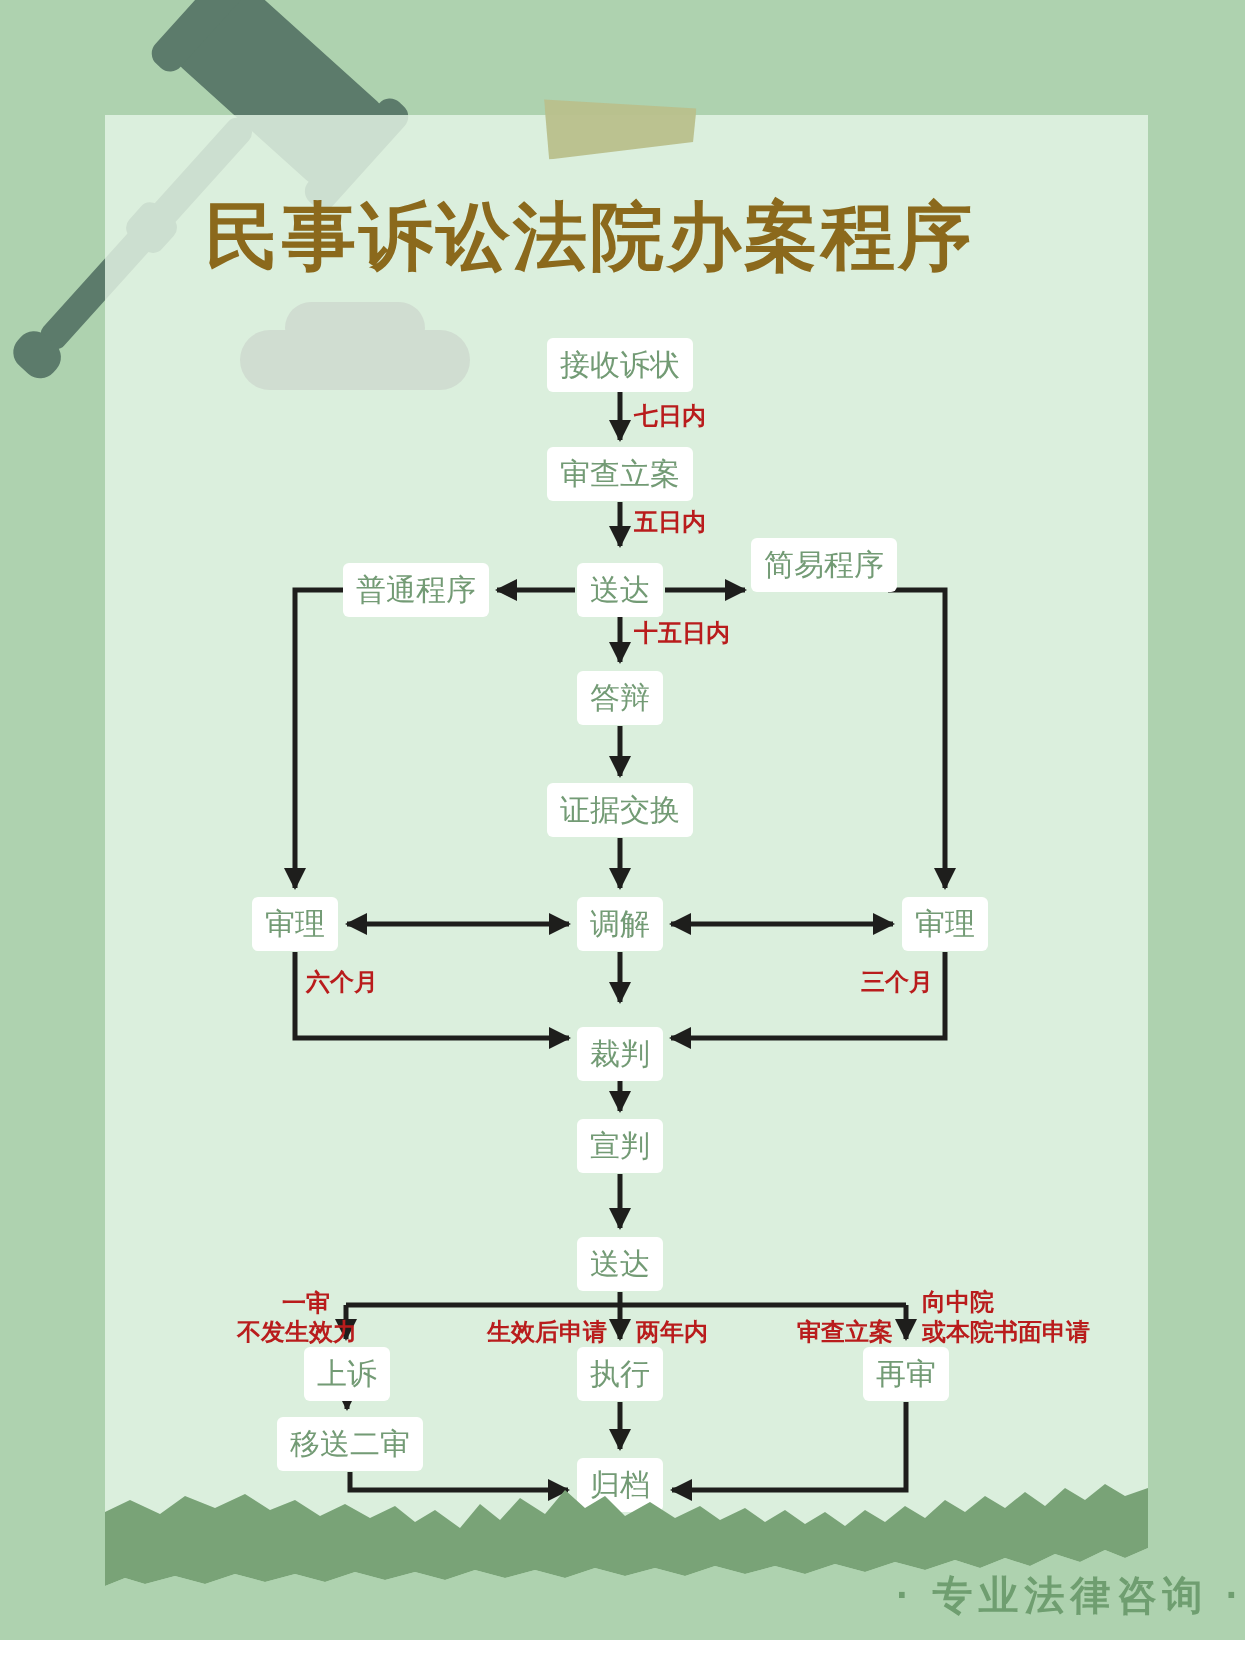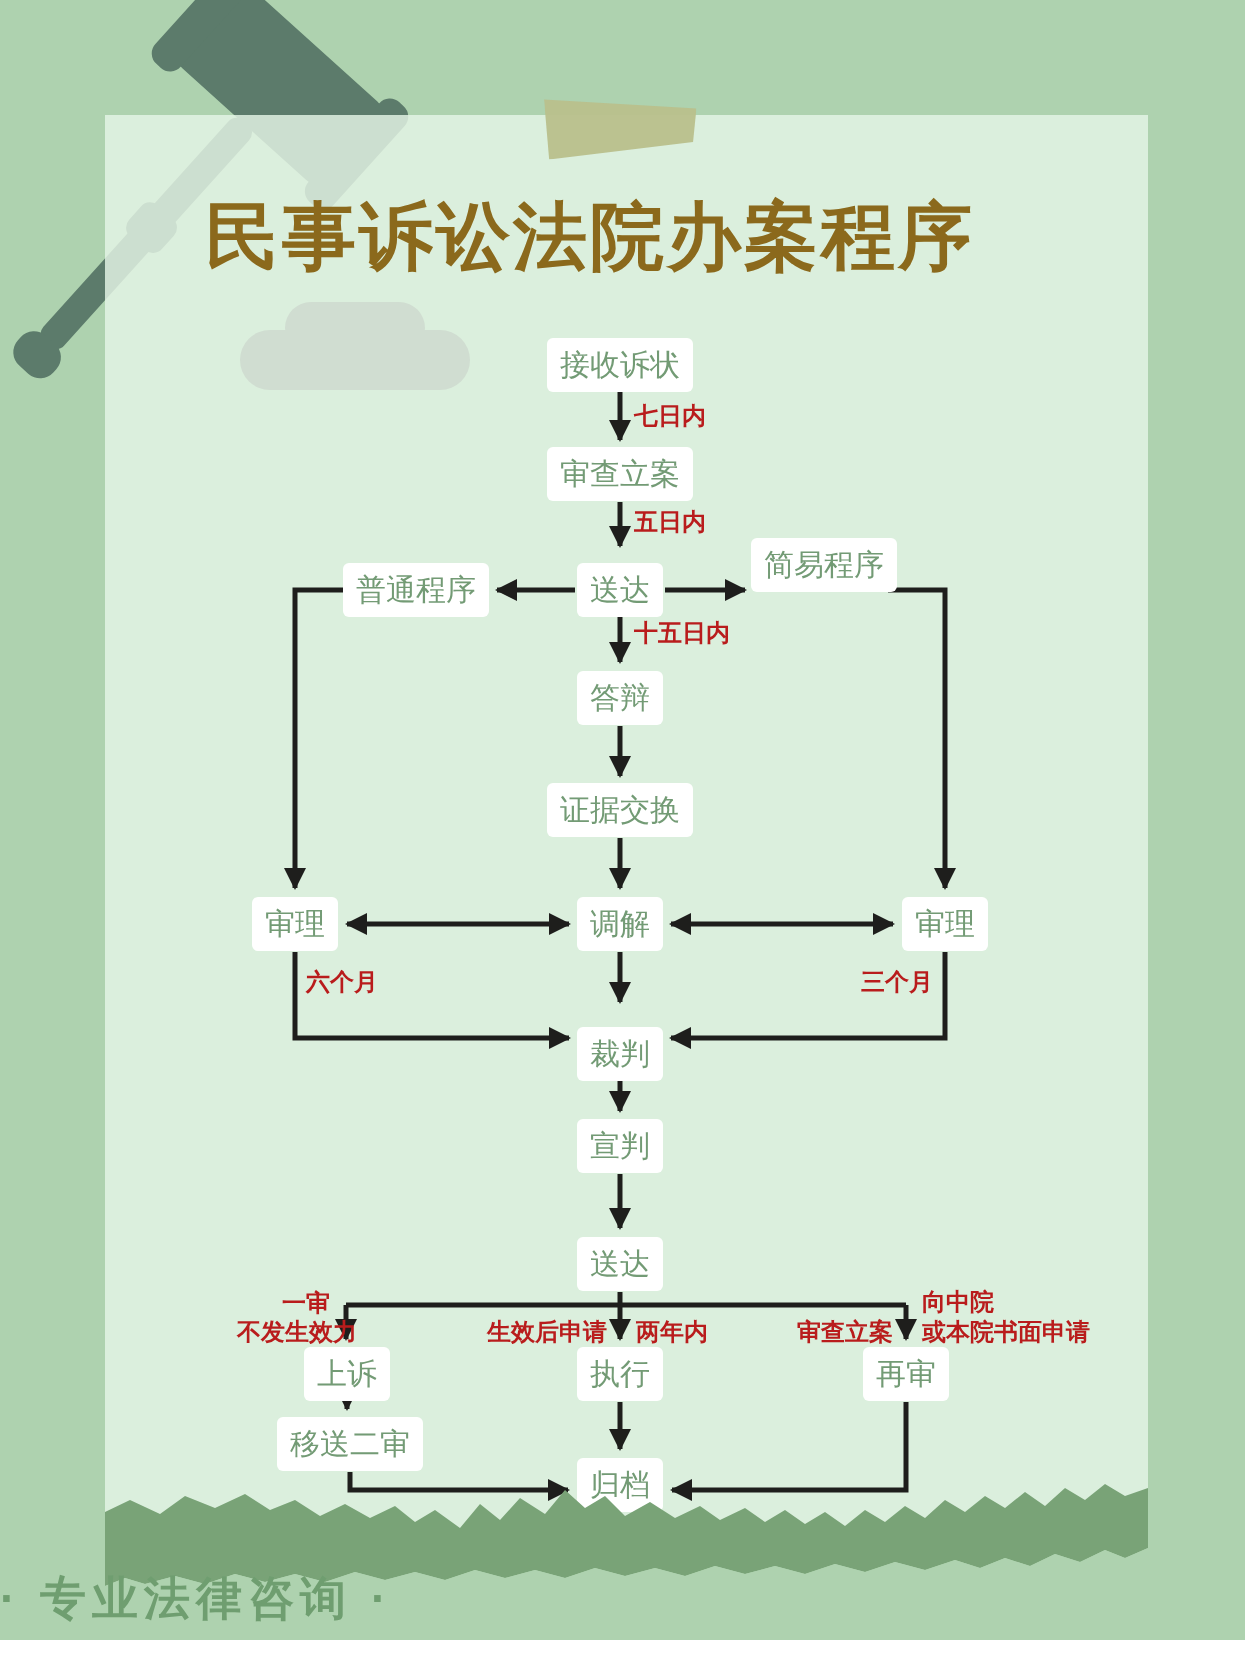--- a/index.html
+++ b/index.html
@@ -33,22 +33,22 @@
   
   .elabel{position:absolute;z-index:4;font-size:24px;font-weight:700;
           color:#b91c1c;white-space:nowrap;line-height:1.15;}
   .e0{left:634px;top:402px;}   .e1{left:634px;top:508px;}   .e2{left:634px;top:610px;margin-top:9px;}
   .e3{left:306px;top:968px;}   .e4{right:312px;top:968px;}
   .e5{right:915px;top:1289px;} .e6{right:888px;top:1318px;margin-left:44px;}
   .e7{right:638px;top:1318px;} .e8{left:636px;top:1318px;}
   .e9{right:352px;top:1318px;} .e10{left:922px;top:1288px;} .e11{left:922px;top:1318px;}
   
   .torn-svg{position:absolute;left:105px;top:1470px;z-index:6;}
-  .footer{position:absolute;left:0;right:0;top:1568px;text-align:left;z-index:7;
-          font-size:46px;font-weight:600;letter-spacing:6px;color:#6f9e70;}
+  .footer{position:absolute;left:0;right:0;top:1568px;text-align:right;z-index:7;
+          font-size:40px;font-weight:600;letter-spacing:6px;color:#6f9e70;}
 </style>
 </head>
 <body>
 
 <div class="stage">
 
   <svg class="gavel-svg" width="420" height="480" viewBox="0 0 420 480">
     <g transform="rotate(42 280 85)" fill="#5c7b6b">
       <rect x="175" y="32" width="210" height="106" rx="22"></rect>
       <rect x="160" y="18" width="34" height="134" rx="14"></rect>

